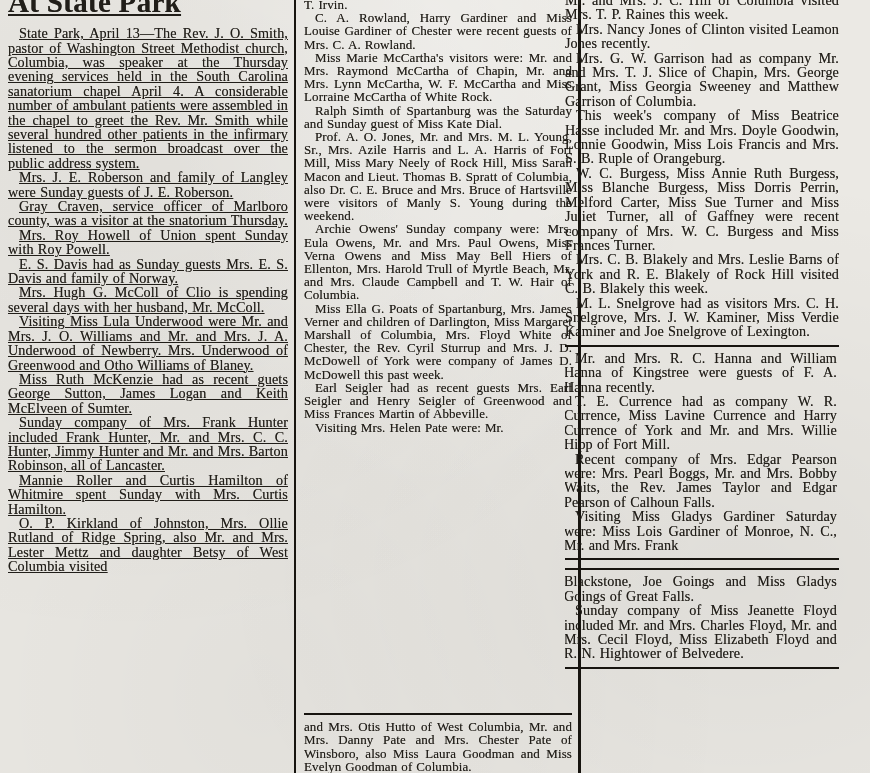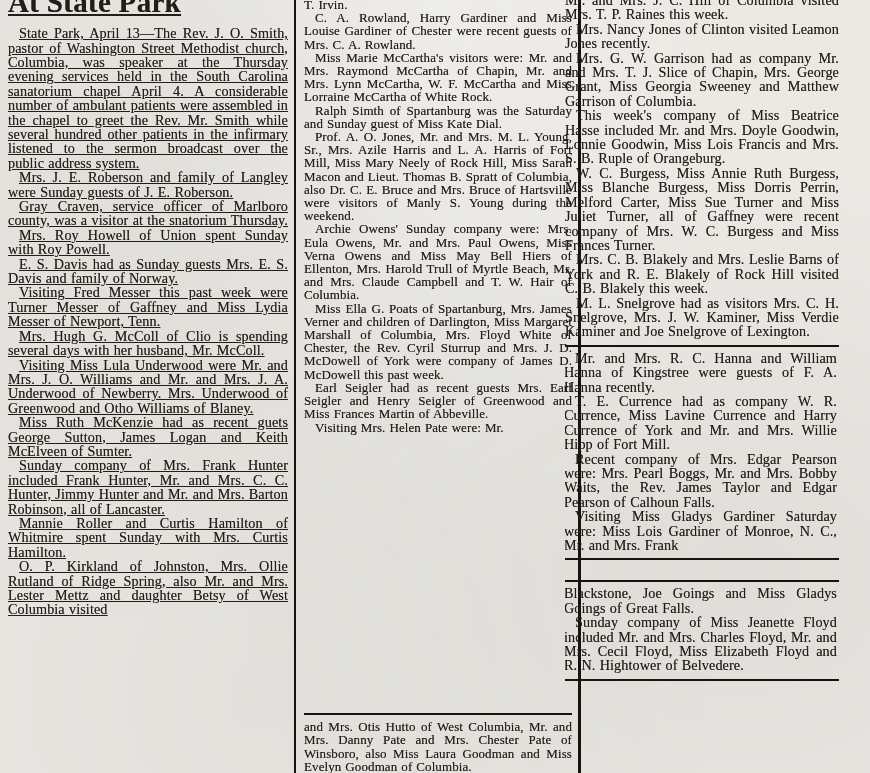--- a/index.html
+++ b/index.html
@@ -56,39 +56,38 @@
 
   .mid-main{ flex:1 1 auto; overflow:hidden; }
   .hdivider{ flex:0 0 auto; height:2px; background:var(--rule,#17140f); margin:3px 0 5px; }
   .col-mid > .para{ flex:0 0 auto; }
 
   .boxed{
     border:2.5px solid var(--rule,#17140f);
     padding:4px 5px 6px;
     margin:6px -5px 0 -8px;
   }
-  .boxed-2{ margin-top:20px; }
+  .boxed-2{ margin-top:8px; }
 </style>
 </head>
 <body>
 
 <div class="page">
   <div class="texture"></div>
 
   <section class="col col-left">
     <h1 class="headline">
       <span class="hl-line">At State Park</span>
     </h1>
     <div class="paras">
         <p class="para">State Park, April 13—The Rev. J. O. Smith, pastor of Washington Street Methodist church, Columbia, was speaker at the Thursday evening services held in the South Carolina sanatorium chapel April 4. A considerable number of ambulant patients were assembled in the chapel to greet the Rev. Mr. Smith while several hundred other patients in the infirmary listened to the sermon broadcast over the public address system.</p>
         <p class="para">Mrs. J. E. Roberson and family of Langley were Sunday guests of J. E. Roberson.</p>
         <p class="para">Gray Craven, service officer of Marlboro county, was a visitor at the snatorium Thursday.</p>
         <p class="para">Mrs. Roy Howell of Union spent Sunday with Roy Powell.</p>
         <p class="para">E. S. Davis had as Sunday guests Mrs. E. S. Davis and family of Norway.</p>
-        <p class="para">Visiting Fred Messer this past week were Turner Messer of Gaffney and Miss Lydia Messer of Newport, Tenn.</p>
         <p class="para">Mrs. Hugh G. McColl of Clio is spending several days with her husband, Mr. McColl.</p>
         <p class="para">Visiting Miss Lula Underwood were Mr. and Mrs. J. O. Williams and Mr. and Mrs. J. A. Underwood of Newberry. Mrs. Underwood of Greenwood and Otho Williams of Blaney.</p>
         <p class="para">Miss Ruth McKenzie had as recent guets George Sutton, James Logan and Keith McElveen of Sumter.</p>
         <p class="para">Sunday company of Mrs. Frank Hunter included Frank Hunter, Mr. and Mrs. C. C. Hunter, Jimmy Hunter and Mr. and Mrs. Barton Robinson, all of Lancaster.</p>
         <p class="para">Mannie Roller and Curtis Hamilton of Whitmire spent Sunday with Mrs. Curtis Hamilton.</p>
         <p class="para">O. P. Kirkland of Johnston, Mrs. Ollie Rutland of Ridge Spring, also Mr. and Mrs. Lester Mettz and daughter Betsy of West Columbia visited</p>
       </div>
   </section>
 
   <div class="vrule vrule-1"></div>

